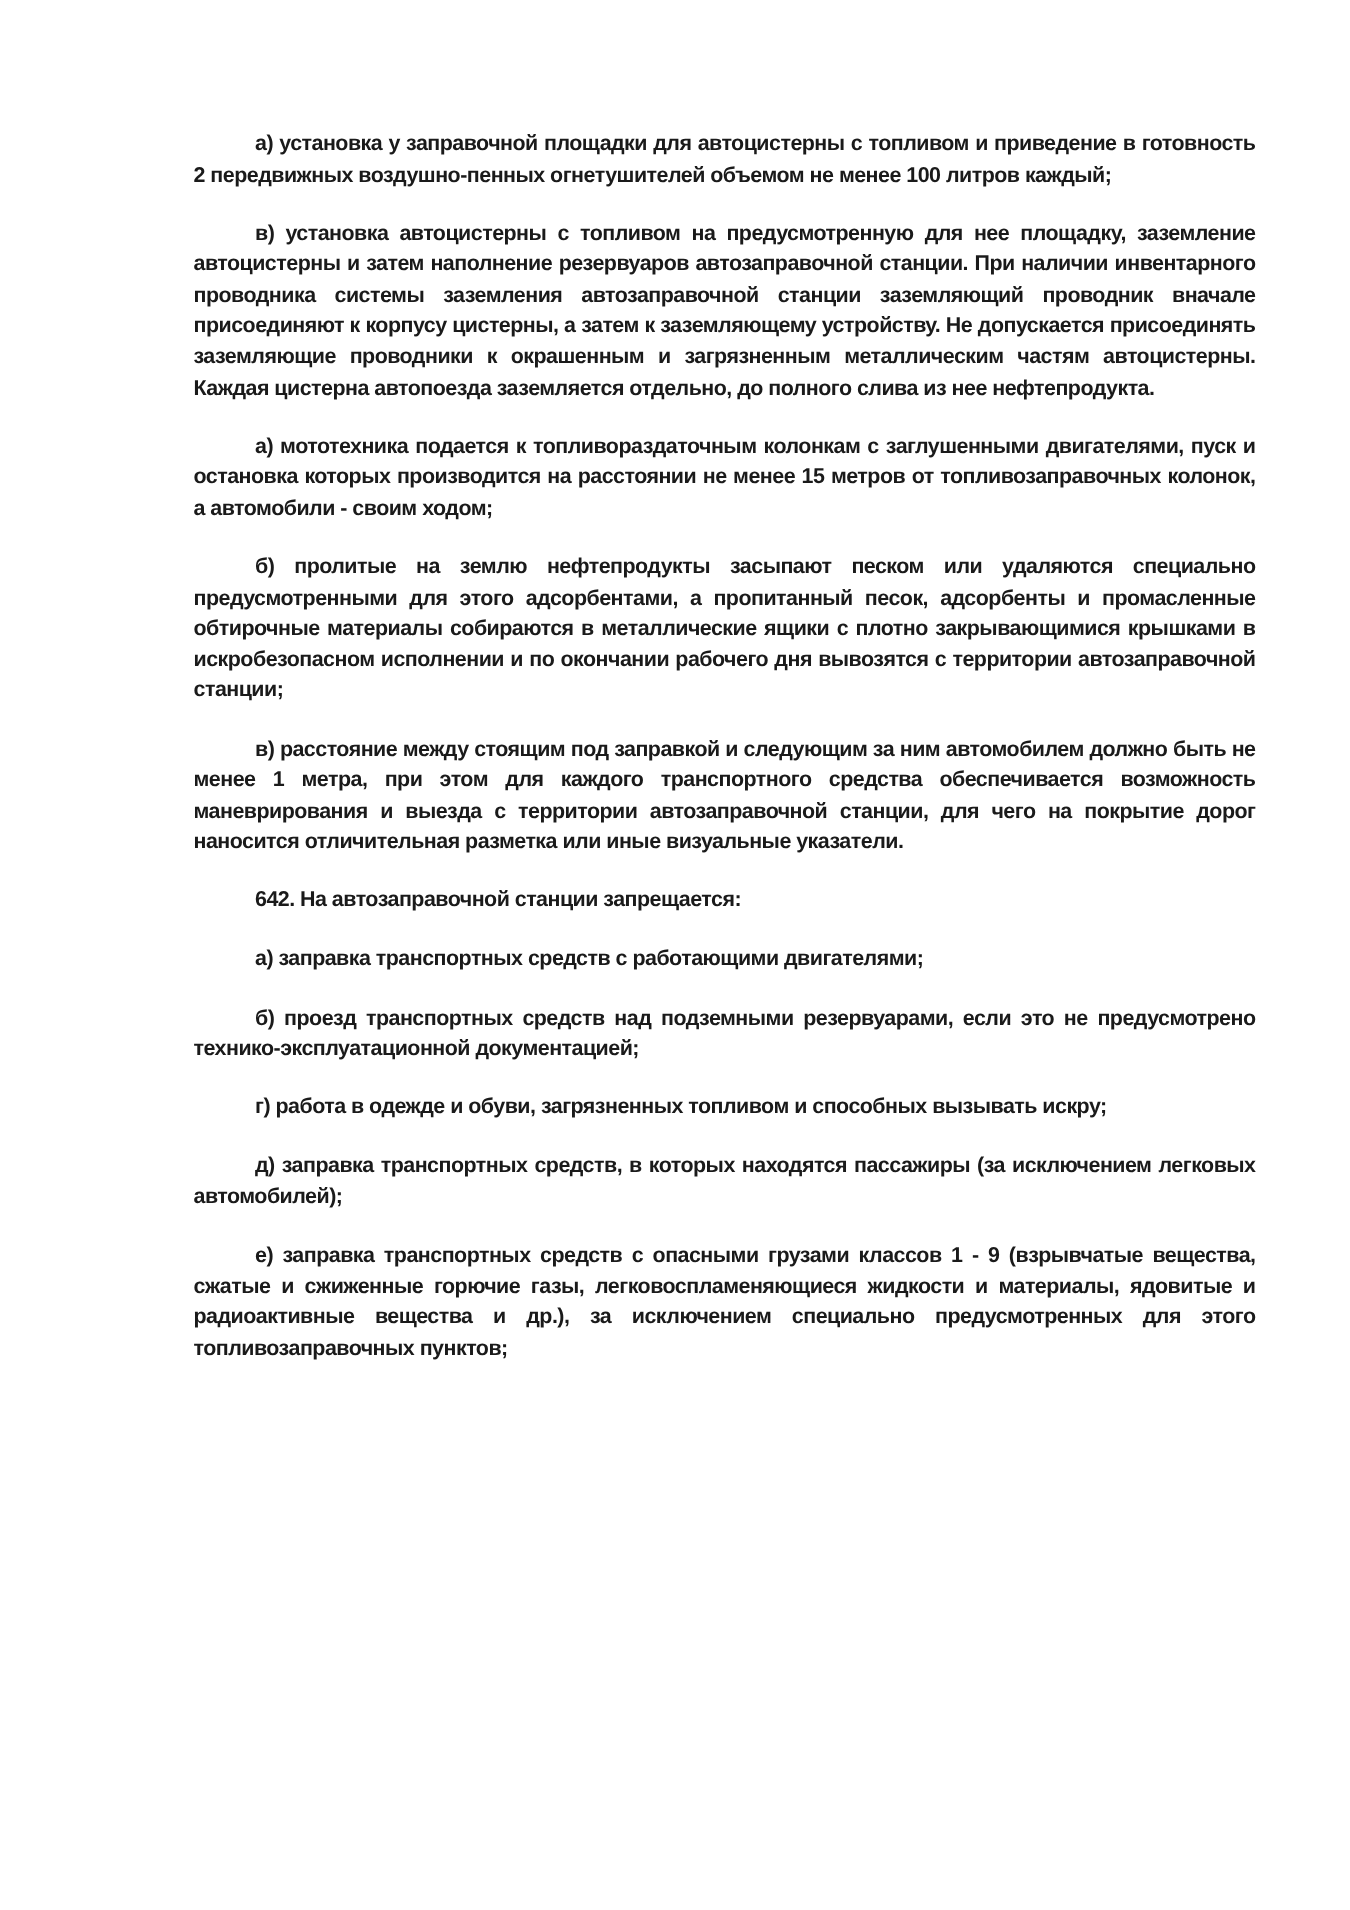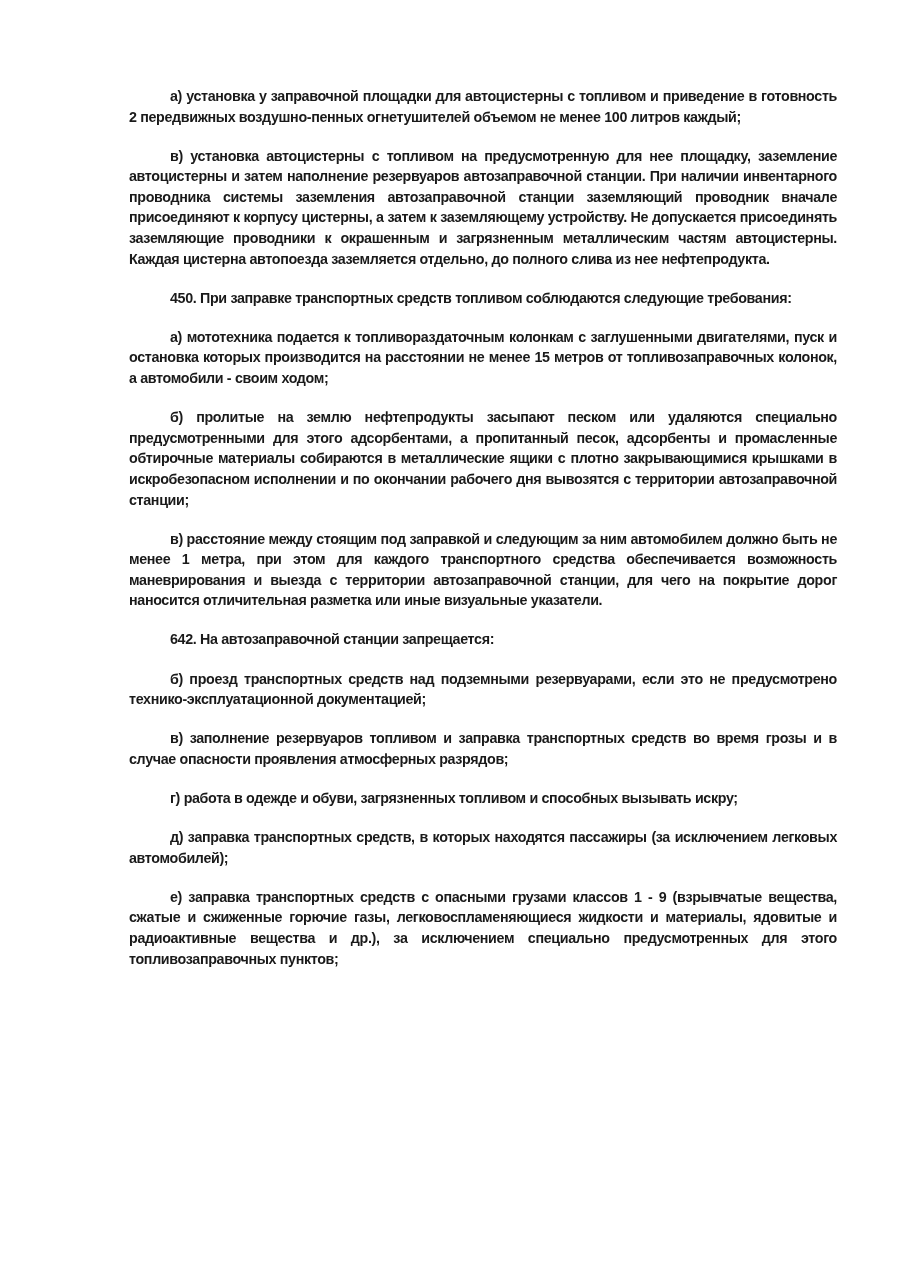--- a/index.html
+++ b/index.html
@@ -22,23 +22,22 @@
     word-spacing: 0px;
     font-weight: bold;
   }
 </style>
 </head>
 <body>
 
 <div class="page">
   <p class="para">а) установка у заправочной площадки для автоцистерны с топливом и приведение в готовность 2 передвижных воздушно-пенных огнетушителей объемом не менее 100 литров каждый;</p>
   <p class="para">в) установка автоцистерны с топливом на предусмотренную для нее площадку, заземление автоцистерны и затем наполнение резервуаров автозаправочной станции. При наличии инвентарного проводника системы заземления автозаправочной станции заземляющий проводник вначале присоединяют к корпусу цистерны, а затем к заземляющему устройству. Не допускается присоединять заземляющие проводники к окрашенным и загрязненным металлическим частям автоцистерны. Каждая цистерна автопоезда заземляется отдельно, до полного слива из нее нефтепродукта.</p>
-  <p class="para">450. При заправке транспортных средств топливом соблюдаются следующие требования:</p>
   <p class="para">а) мототехника подается к топливораздаточным колонкам с заглушенными двигателями, пуск и остановка которых производится на расстоянии не менее 15 метров от топливозаправочных колонок, а автомобили - своим ходом;</p>
   <p class="para">б) пролитые на землю нефтепродукты засыпают песком или удаляются специально предусмотренными для этого адсорбентами, а пропитанный песок, адсорбенты и промасленные обтирочные материалы собираются в металлические ящики с плотно закрывающимися крышками в искробезопасном исполнении и по окончании рабочего дня вывозятся с территории автозаправочной станции;</p>
   <p class="para">в) расстояние между стоящим под заправкой и следующим за ним автомобилем должно быть не менее 1 метра, при этом для каждого транспортного средства обеспечивается возможность маневрирования и выезда с территории автозаправочной станции, для чего на покрытие дорог наносится отличительная разметка или иные визуальные указатели.</p>
   <p class="para">642. На автозаправочной станции запрещается:</p>
+  <p class="para">а) заправка транспортных средств с работающими двигателями;</p>
   <p class="para">б) проезд транспортных средств над подземными резервуарами, если это не предусмотрено технико-эксплуатационной документацией;</p>
-  <p class="para">в) заполнение резервуаров топливом и заправка транспортных средств во время грозы и в случае опасности проявления атмосферных разрядов;</p>
   <p class="para">г) работа в одежде и обуви, загрязненных топливом и способных вызывать искру;</p>
   <p class="para">д) заправка транспортных средств, в которых находятся пассажиры (за исключением легковых автомобилей);</p>
   <p class="para">е) заправка транспортных средств с опасными грузами классов 1 - 9 (взрывчатые вещества, сжатые и сжиженные горючие газы, легковоспламеняющиеся жидкости и материалы, ядовитые и радиоактивные вещества и др.), за исключением специально предусмотренных для этого топливозаправочных пунктов;</p>
 </div>
 
 </body></html>

